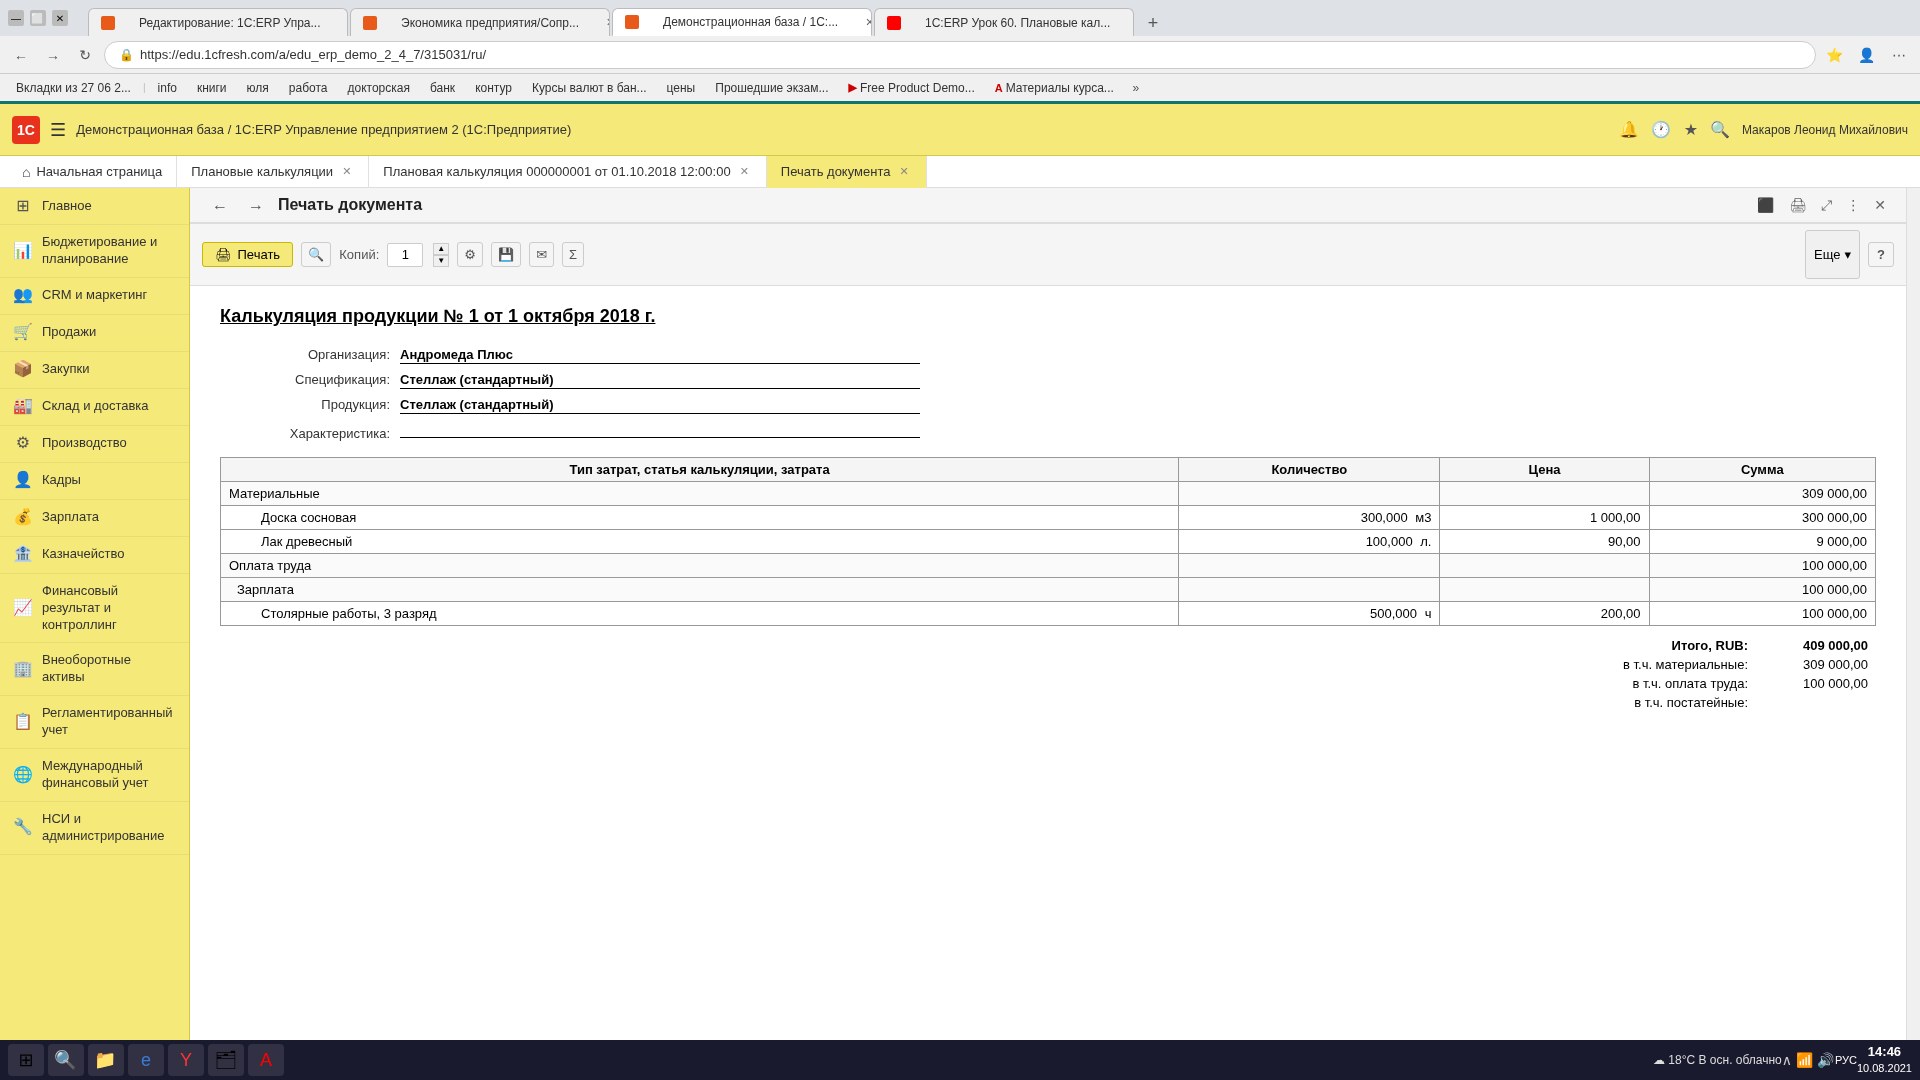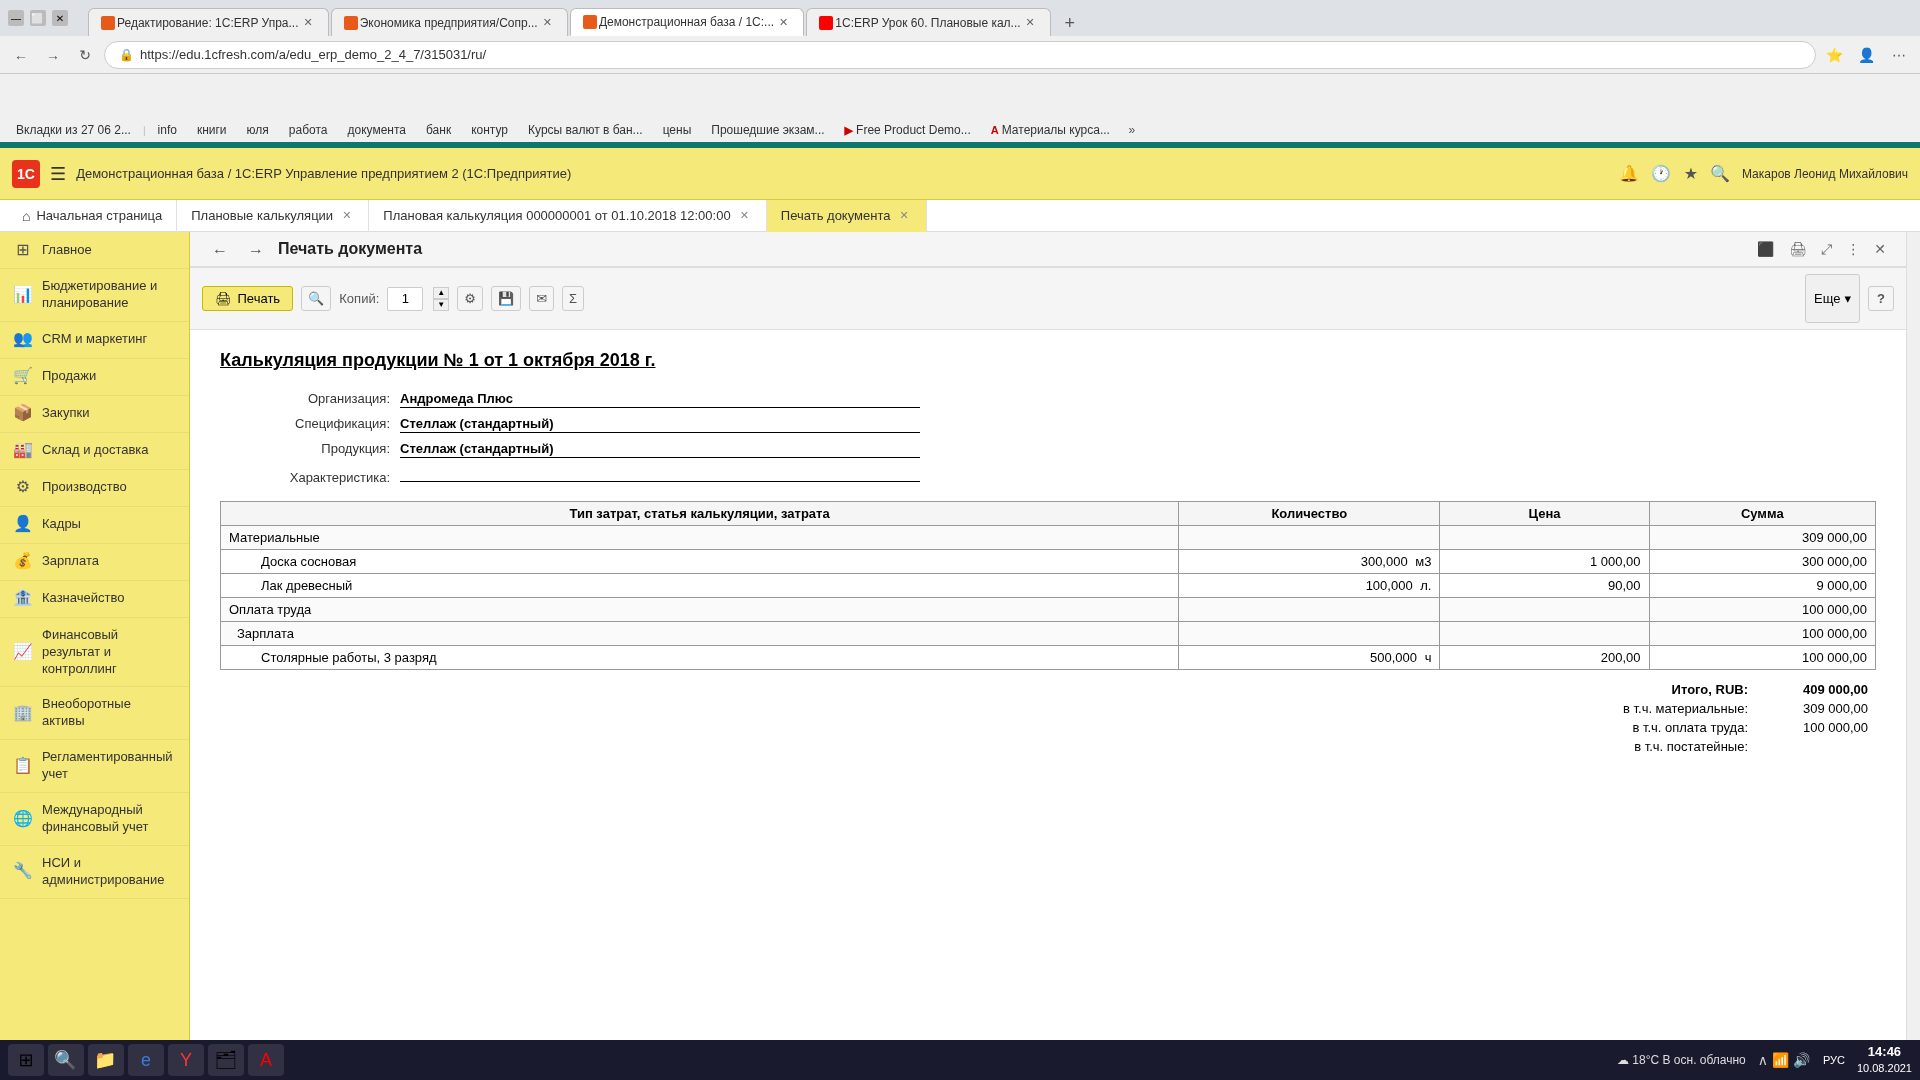--- a/index.html
+++ b/index.html
@@ -45,21 +45,21 @@
       padding: 0 12px;
       height: 28px;
       display: flex;
       align-items: center;
       font-size: 12px;
       max-width: 260px;
       white-space: nowrap;
       overflow: hidden;
       text-overflow: ellipsis;
       cursor: pointer;
-      gap: 2px;
+      gap: 24px;
       color: #333;
     }
     .tab.active {
       background: #fff;
       border-bottom: 1px solid #fff;
       z-index: 1;
       font-weight: 500;
     }
     .tab-close {
       font-size: 11px;
@@ -112,23 +112,22 @@
       font-size: 12px;
     }
 
     .bookmarks-bar {
       background: #f0f0f0;
       height: 30px;
       display: flex;
       align-items: center;
       padding: 0 8px;
       gap: 4px;
-      border-bottom: 6px solid #0f766e;
+      border-bottom: 3px solid #0f766e;
       overflow: hidden;
-      margin-top: 44px;
     }
     .bookmark-item {
       padding: 2px 8px;
       font-size: 12px;
       cursor: pointer;
       white-space: nowrap;
       border-radius: 3px;
       color: #333;
       display: flex;
       align-items: center;
@@ -528,21 +527,21 @@
       display: flex;
       align-items: center;
       justify-content: center;
       width: 36px; height: 32px;
     }
     .taskbar-icon { font-size: 18px; }
     .taskbar-right {
       margin-left: auto;
       display: flex;
       align-items: center;
-      gap: 12px;
+      gap: 0;
       color: #fff;
       font-size: 12px;
     }
     .taskbar-weather { font-size: 12px; color: #ddd; }
     .taskbar-time {
       text-align: center;
       line-height: 1.3;
     }
     .taskbar-time-main { font-size: 13px; font-weight: bold; }
     .taskbar-time-date { font-size: 11px; }
@@ -612,21 +611,21 @@
   <span class="bookmark-item">
     <span>книги</span>
   </span>
   <span class="bookmark-item">
     <span>юля</span>
   </span>
   <span class="bookmark-item">
     <span>работа</span>
   </span>
   <span class="bookmark-item">
-    <span>документа</span>
+    <span>докторская</span>
   </span>
   <span class="bookmark-item">
     <span>банк</span>
   </span>
   <span class="bookmark-item">
     <span>контур</span>
   </span>
   <span class="bookmark-item">
     <span>Курсы валют в бан...</span>
   </span>

